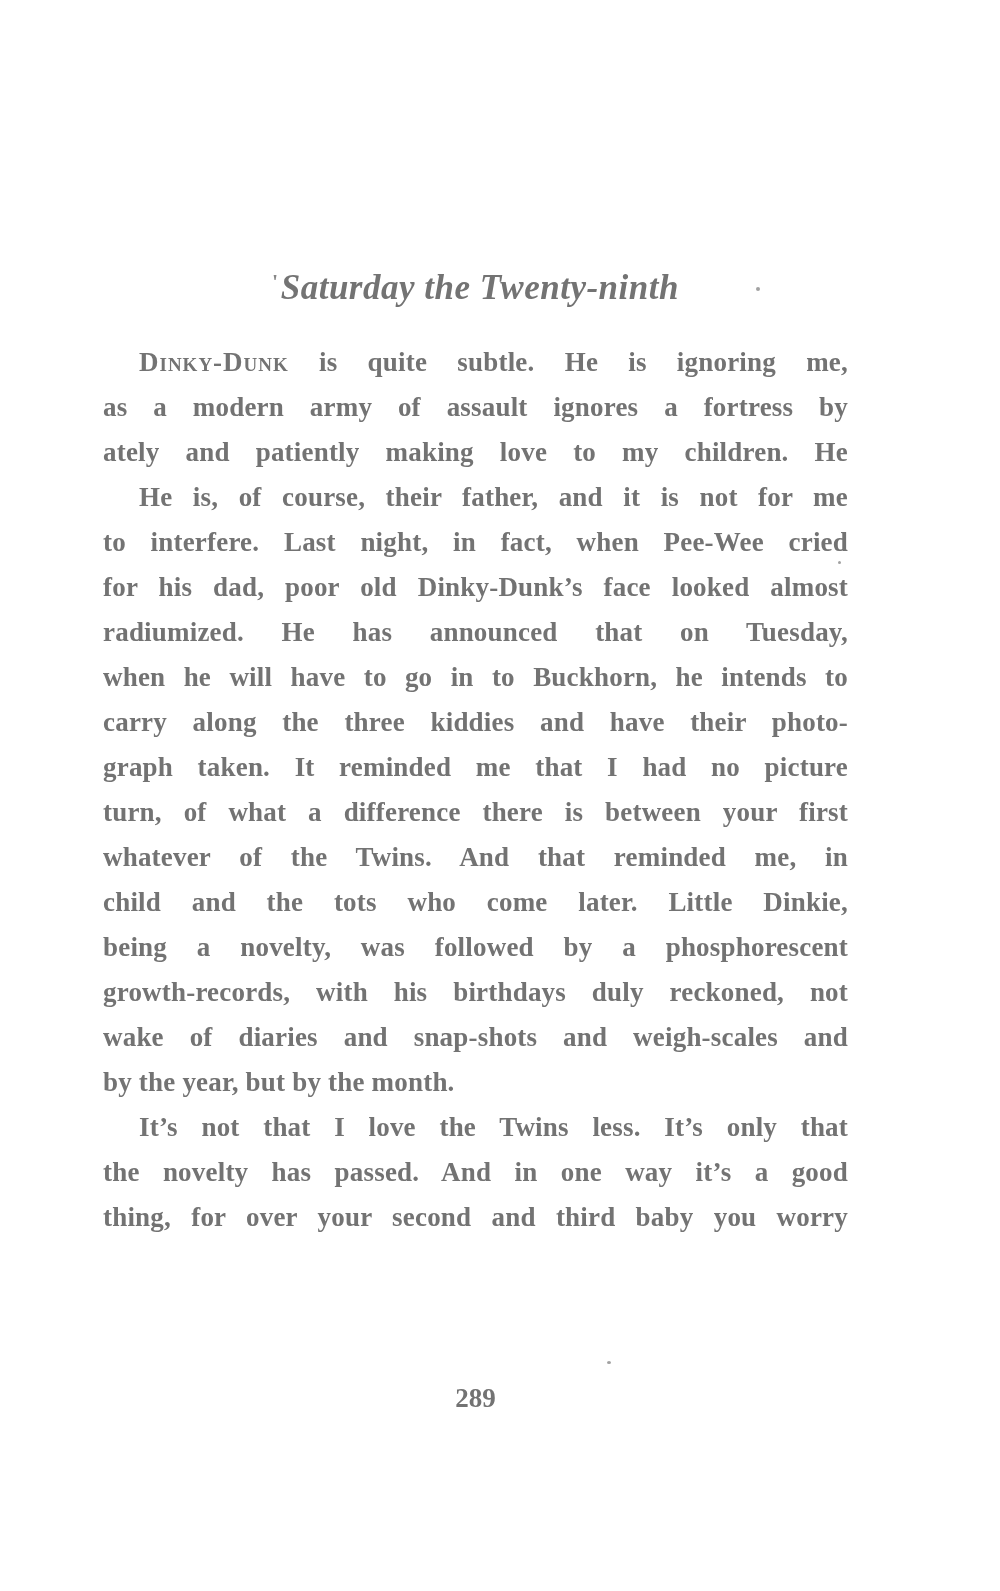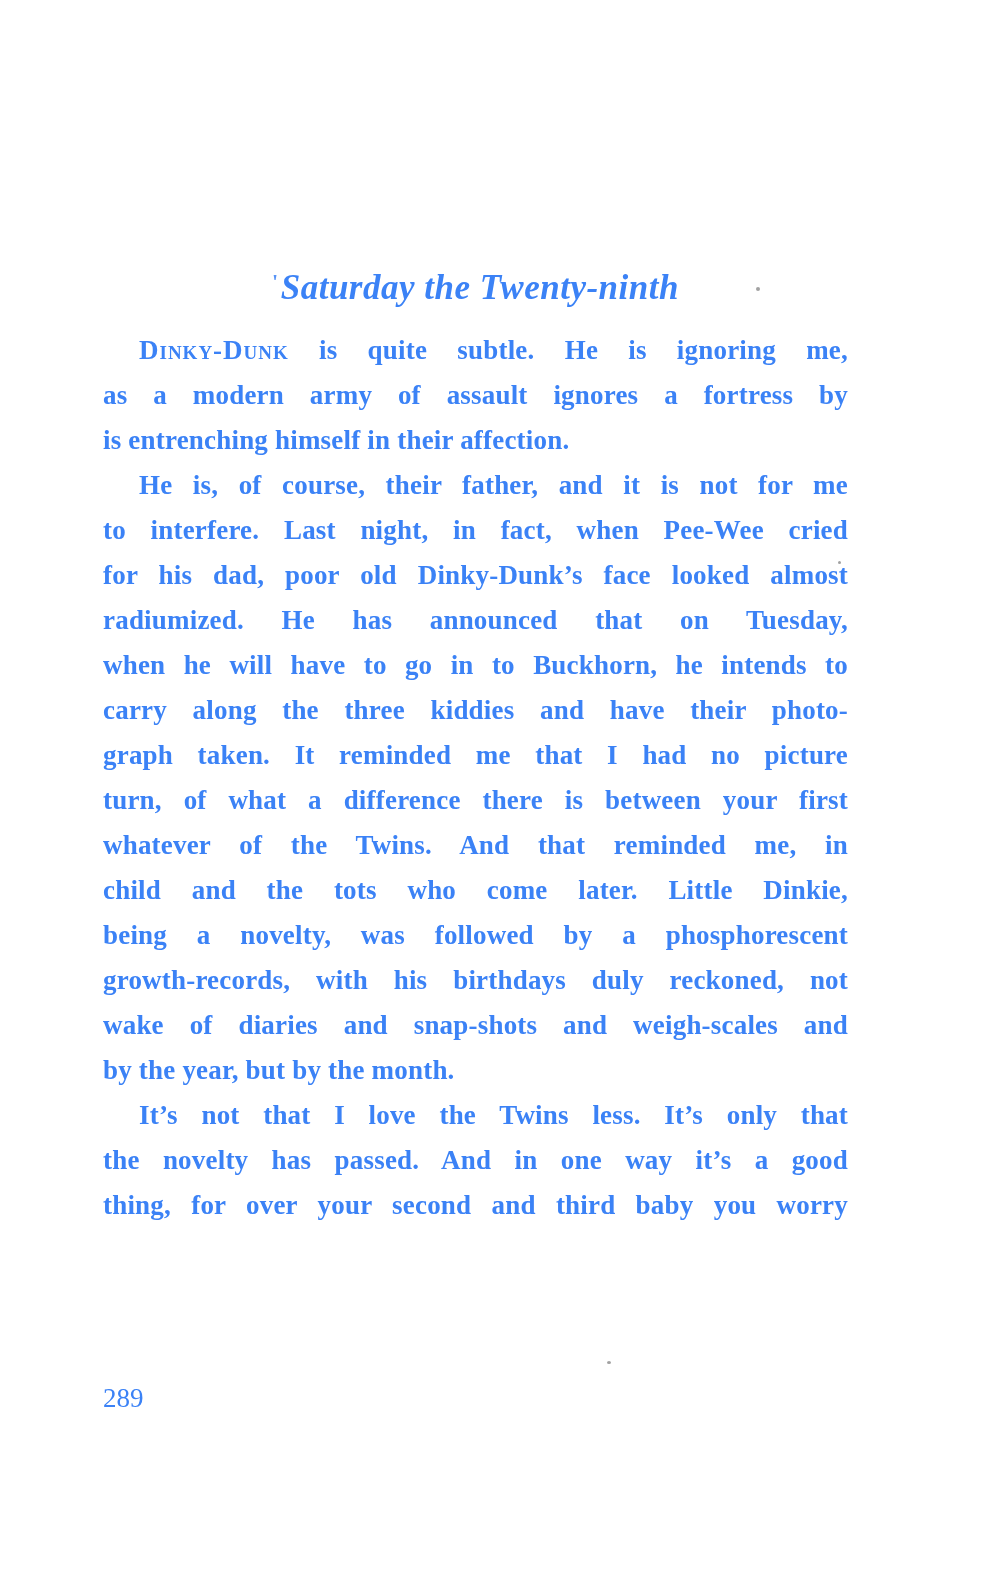--- a/index.html
+++ b/index.html
@@ -2,21 +2,21 @@
 <html><head>
 <meta charset="utf-8">
 <style>
   html, body { margin: 0; padding: 0; background: #ffffff; }
   .page {
     position: relative;
     width: 1000px;
     height: 1591px;
     background: #ffffff;
     font-family: "Liberation Serif", "DejaVu Serif", serif;
-    color: #3b82f6;
+    color: #737373;
     overflow: hidden;
   }
   .title {
     position: absolute;
     top: 258px;
     left: 103px;
     width: 745px;
     text-align: center;
     font-size: 35px;
     line-height: 48px;
@@ -27,21 +27,21 @@
   }
   .stray {
     font-size: 22px;
     font-style: normal;
     vertical-align: 10px;
     margin-right: 2px;
     opacity: 0.85;
   }
   .body {
     position: absolute;
-    top: 328px;
+    top: 340px;
     left: 103px;
     width: 745px;
     font-size: 27px;
     font-weight: 700;
     letter-spacing: 0.2px;
   }
   .line {
     height: 45px;
     line-height: 45px;
     overflow: hidden;
@@ -55,23 +55,24 @@
   .line.indent { padding-left: 36px; }
   .sc {
     font-variant: small-caps;
     letter-spacing: 1px;
   }
   .pagenum {
     position: absolute;
     top: 1378px;
     left: 103px;
     width: 745px;
+    text-align: center;
     font-size: 27px;
     line-height: 40px;
-    font-weight: 400;
+    font-weight: 700;
   }
   .speck {
     position: absolute;
     background: #6e6e6e;
     border-radius: 50%;
     opacity: 0.65;
   }
   .speck.s1 { left: 756px; top: 287px;  width: 4px; height: 4px; }
   .speck.s2 { left: 838px; top: 561px;  width: 3px; height: 3px; }
   .speck.s3 { left: 607px; top: 1361px; width: 4px; height: 3px; }
@@ -82,21 +83,21 @@
 <div class="page">
 
   <div class="title">
     <span class="stray">'</span><span>Saturday the Twenty-ninth</span>
   </div>
 
   <div class="body">
 
     <div class="line indent"><span class="sc">Dinky-Dunk</span><span> is quite subtle. He is ignoring me,</span></div>
     <div class="line">as a modern army of assault ignores a fortress by</div>
-    <div class="line end">is entrenching himself in their affection.</div>
+    <div class="line">ately and patiently making love to my children. He</div>
 
     <div class="line indent">He is, of course, their father, and it is not for me</div>
     <div class="line">to interfere. Last night, in fact, when Pee-Wee cried</div>
     <div class="line">for his dad, poor old Dinky-Dunk’s face looked almost</div>
     <div class="line">radiumized. He has announced that on Tuesday,</div>
     <div class="line">when he will have to go in to Buckhorn, he intends to</div>
     <div class="line">carry along the three kiddies and have their photo-</div>
     <div class="line">graph taken. It reminded me that I had no picture</div>
     <div class="line">turn, of what a difference there is between your first</div>
     <div class="line">whatever of the Twins. And that reminded me, in</div>

